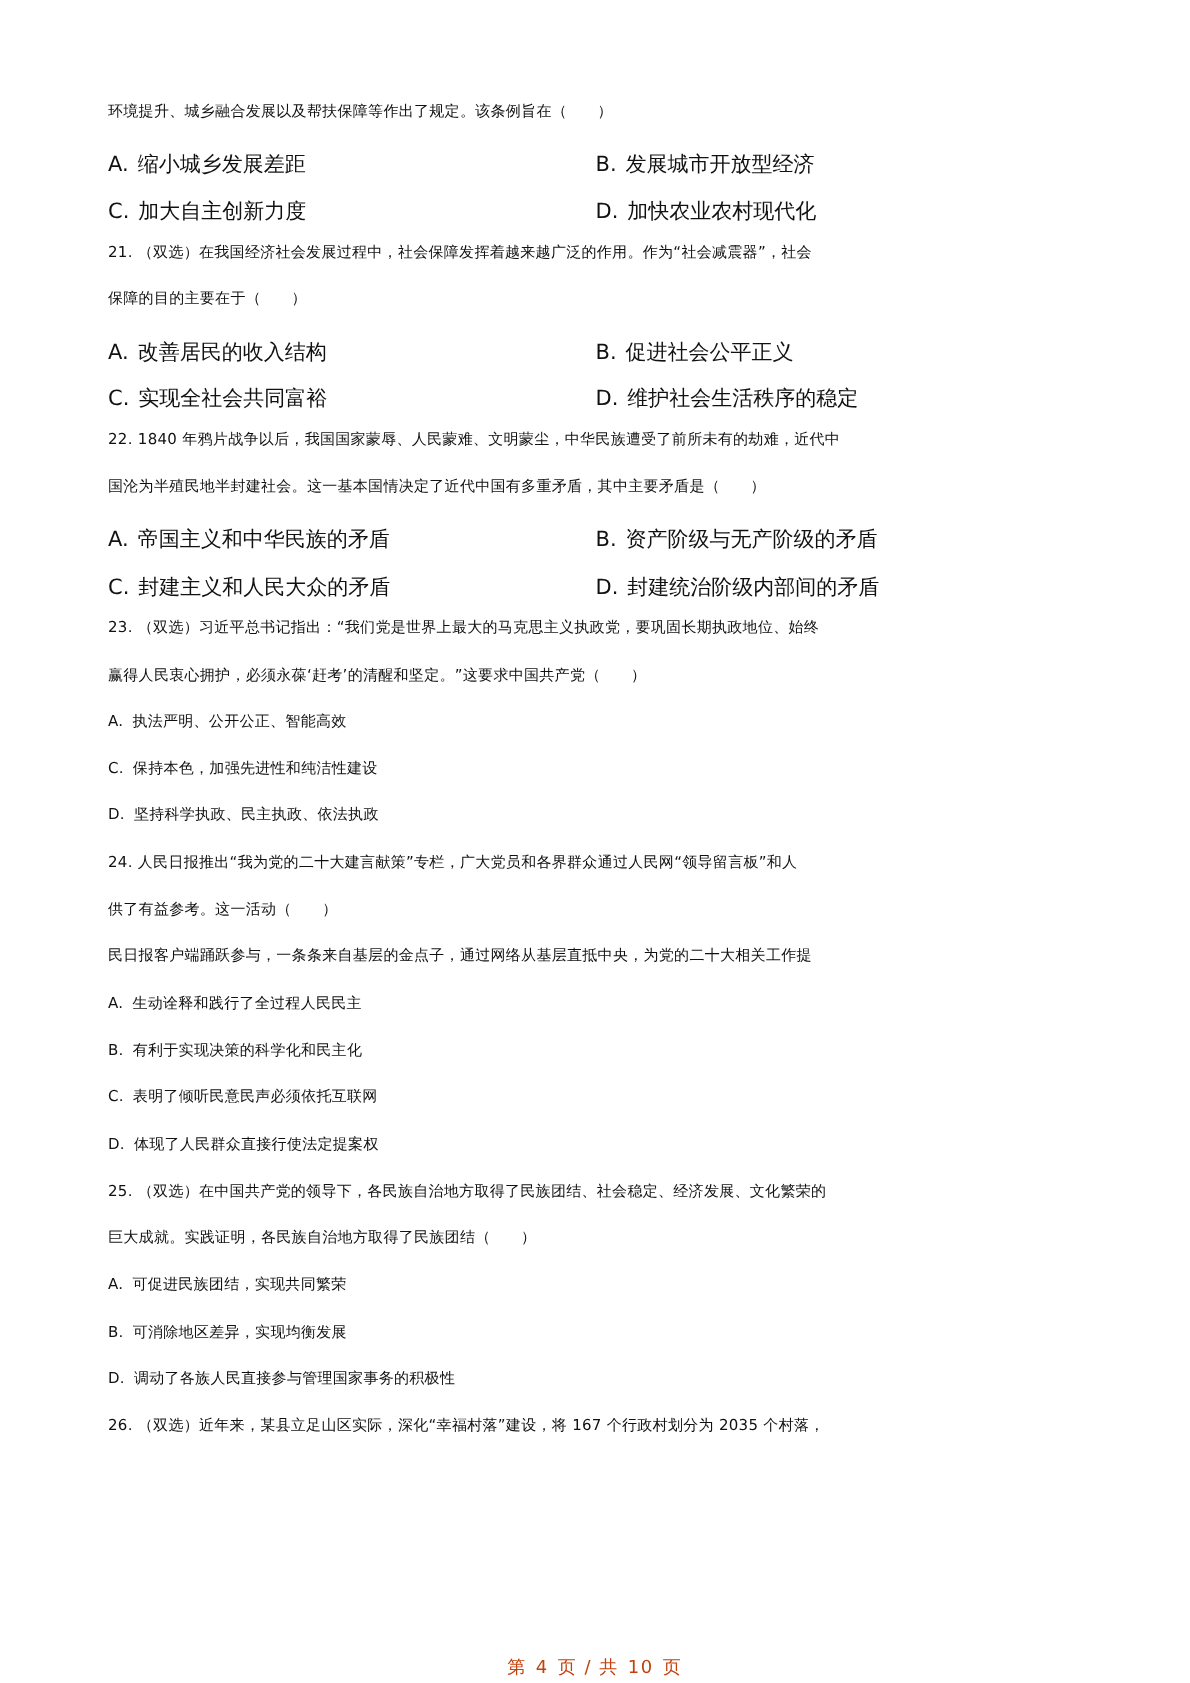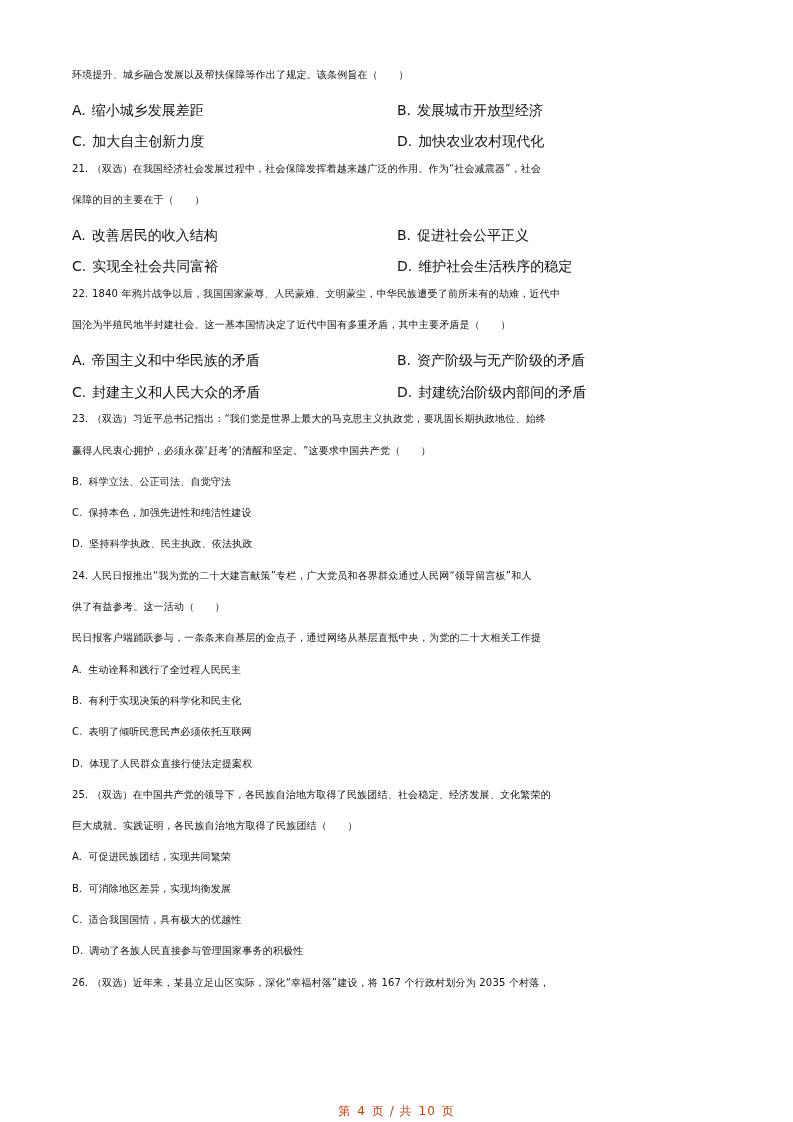--- a/index.html
+++ b/index.html
@@ -54,37 +54,36 @@
     <div class="col"><span class="opt-letter">A.</span><span>帝国主义和中华民族的矛盾</span></div>
     <div class="col"><span class="opt-letter">B.</span><span>资产阶级与无产阶级的矛盾</span></div>
   </div>
   <div class="opts2">
     <div class="col"><span class="opt-letter">C.</span><span>封建主义和人民大众的矛盾</span></div>
     <div class="col"><span class="opt-letter">D.</span><span>封建统治阶级内部间的矛盾</span></div>
   </div>
 
   <div class="line">23. （双选）习近平总书记指出：“我们党是世界上最大的马克思主义执政党，要巩固长期执政地位、始终</div>
   <div class="line">赢得人民衷心拥护，必须永葆‘赶考’的清醒和坚定。”这要求中国共产党（　　）</div>
-  <div class="line"><span class="opt-letter">B.</span><span>科学立法、公正司法、自觉守法</span></div>
+  <div class="line"><span class="opt-letter">A.</span><span>执法严明、公开公正、智能高效</span></div>
   <div class="line"><span class="opt-letter">C.</span><span>保持本色，加强先进性和纯洁性建设</span></div>
   <div class="line"><span class="opt-letter">D.</span><span>坚持科学执政、民主执政、依法执政</span></div>
 
   <div class="line">24. 人民日报推出“我为党的二十大建言献策”专栏，广大党员和各界群众通过人民网“领导留言板”和人</div>
   <div class="line">供了有益参考。这一活动（　　）</div>
   <div class="line">民日报客户端踊跃参与，一条条来自基层的金点子，通过网络从基层直抵中央，为党的二十大相关工作提</div>
   <div class="line"><span class="opt-letter">A.</span><span>生动诠释和践行了全过程人民民主</span></div>
   <div class="line"><span class="opt-letter">B.</span><span>有利于实现决策的科学化和民主化</span></div>
   <div class="line"><span class="opt-letter">C.</span><span>表明了倾听民意民声必须依托互联网</span></div>
   <div class="line"><span class="opt-letter">D.</span><span>体现了人民群众直接行使法定提案权</span></div>
 
   <div class="line">25. （双选）在中国共产党的领导下，各民族自治地方取得了民族团结、社会稳定、经济发展、文化繁荣的</div>
   <div class="line">巨大成就。实践证明，各民族自治地方取得了民族团结（　　）</div>
   <div class="line"><span class="opt-letter">A.</span><span>可促进民族团结，实现共同繁荣</span></div>
   <div class="line"><span class="opt-letter">B.</span><span>可消除地区差异，实现均衡发展</span></div>
-  <div class="line"><span class="opt-letter">C.</span><span>适合我国国情，具有极大的优越性</span></div>
   <div class="line"><span class="opt-letter">D.</span><span>调动了各族人民直接参与管理国家事务的积极性</span></div>
 
   <div class="line">26. （双选）近年来，某县立足山区实际，深化“幸福村落”建设，将 167 个行政村划分为 2035 个村落，</div>
 </div>
 
 <div class="footer">
   <span>第</span><span>4</span><span>页 / 共</span><span>10</span><span>页</span>
 </div>
 
 </body></html>

